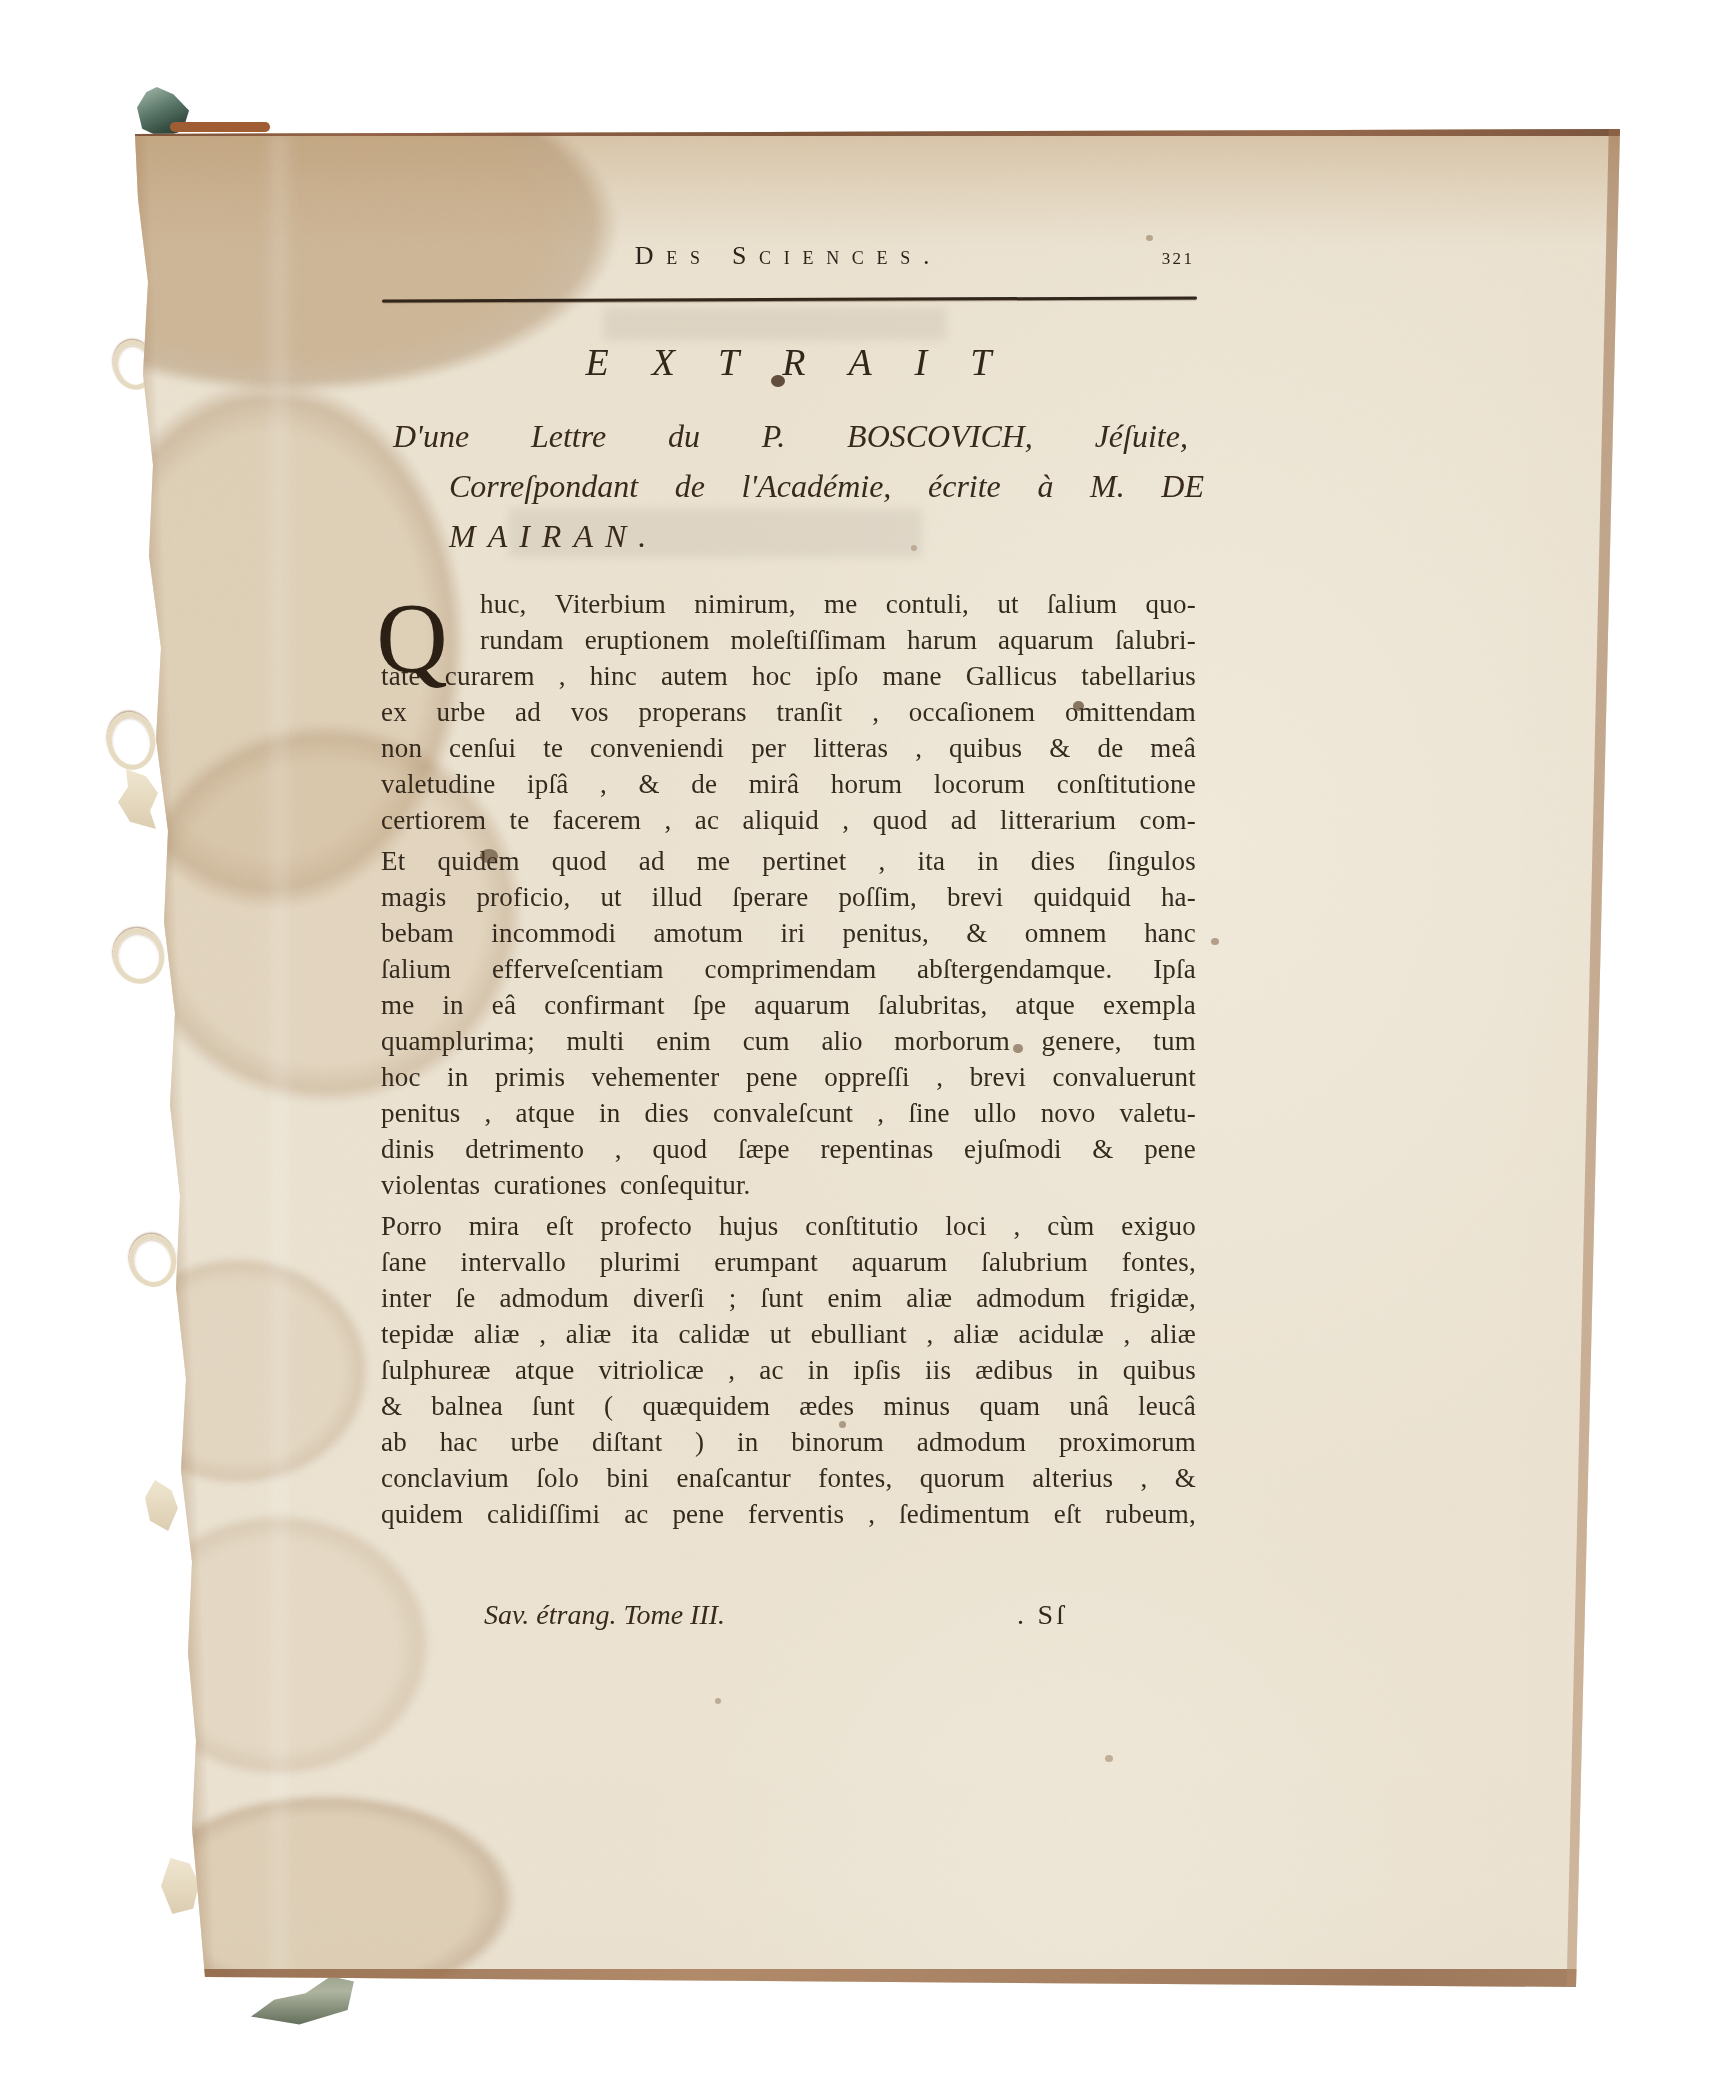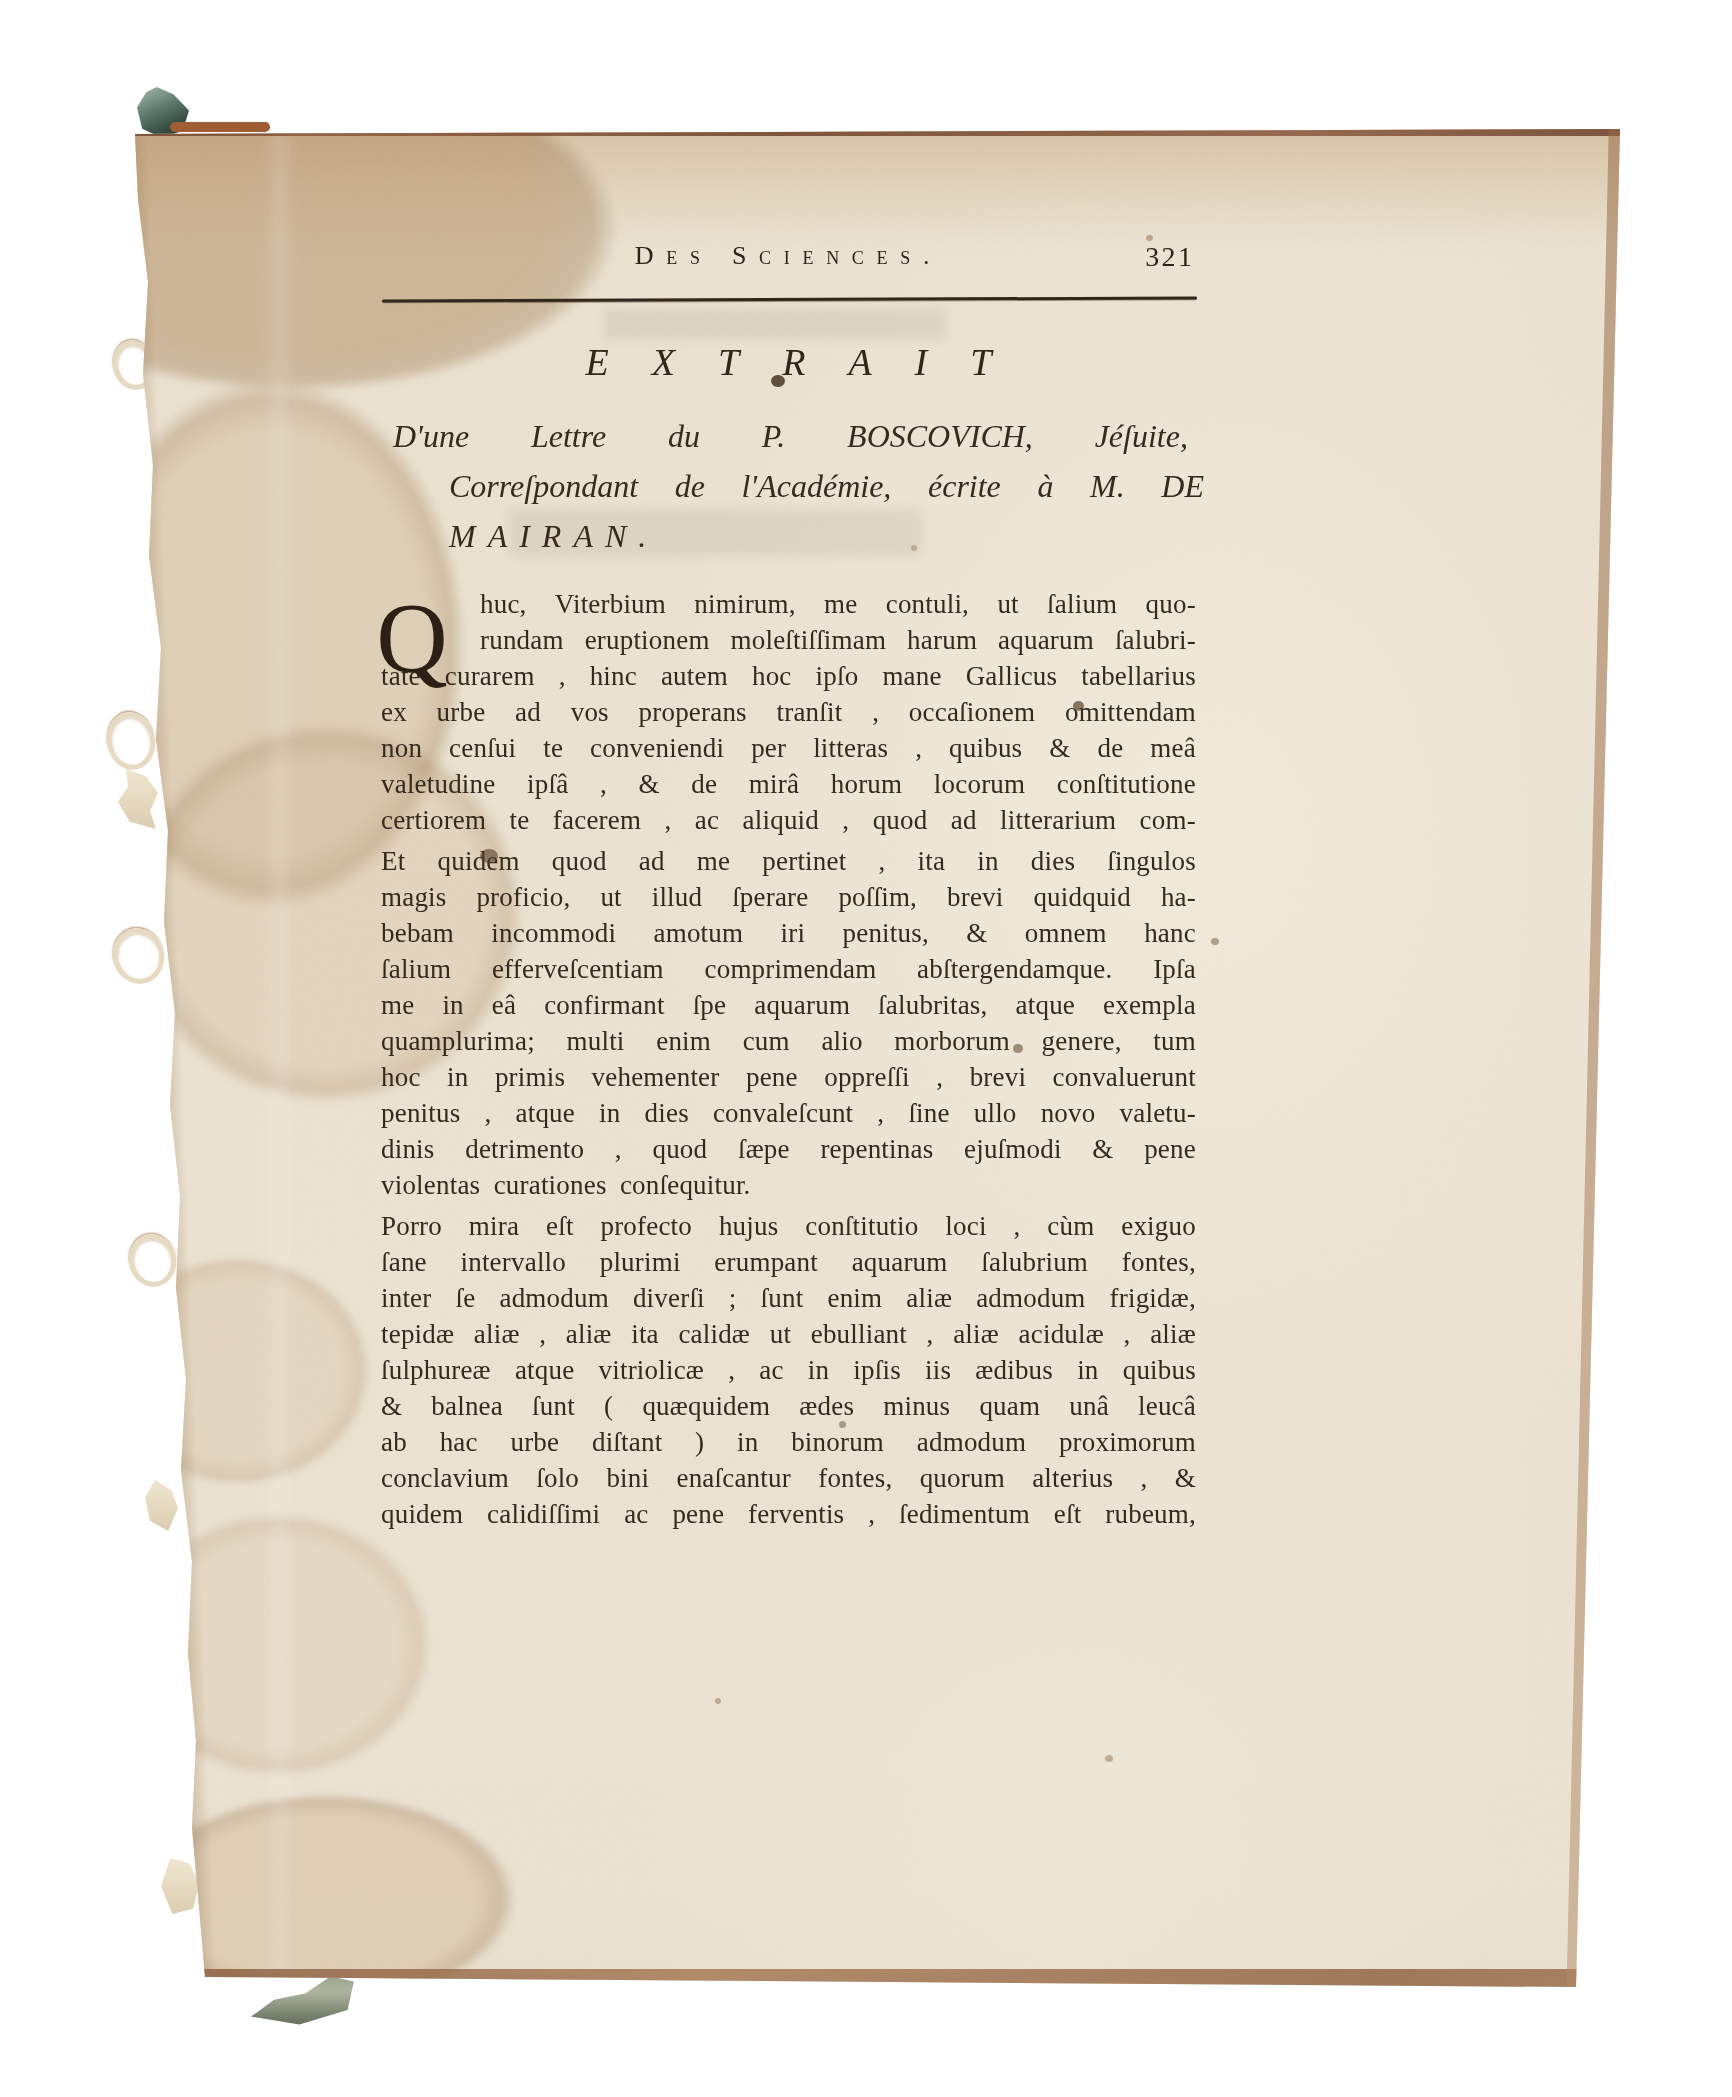--- a/index.html
+++ b/index.html
@@ -26,21 +26,21 @@
       148px 282px,138px 199px);}
   .stain{position:absolute;border-radius:50%;filter:blur(2.4px);pointer-events:none;}
   .edge{position:absolute;pointer-events:none;}
   .grain{position:absolute;inset:0;pointer-events:none;}
 
   
   .content{position:absolute;inset:0;color:#33281d;font-family:Liberation Serif, serif;}
   .runhead{position:absolute;top:241px;left:381px;width:815px;}
   .runhead .title{text-align:center;font-variant:small-caps;font-size:26px;
                   letter-spacing:12.7px;color:#2e231a;}
-  .runhead .num{position:absolute;right:1.6px;top:0;font-size:28px;letter-spacing:2.4px;color:#2e231a;margin-left:24px;}
+  .runhead .num{position:absolute;right:1.6px;top:8px;font-size:17px;letter-spacing:2.4px;color:#2e231a;margin-left:24px;}
   .rule{position:absolute;top:298px;left:382px;width:815px;height:3.2px;background:#33271c;
         border-radius:1.6px;transform:rotate(-0.22deg);box-shadow:0 0.8px 0.8px rgba(80,60,40,.5);}
   .extrait{position:absolute;top:340px;left:381px;width:815px;text-align:center;
            font-style:italic;font-size:38px;letter-spacing:43px;text-indent:43px;color:#33261a;}
   .subtitle{position:absolute;top:411px;left:393px;width:795px;font-style:italic;
             font-size:32px;color:#382a1d;}
   .subtitle .sline{height:50px;line-height:50px;white-space:nowrap;gap:20px;}
   .subtitle .ind{margin-left:56px;width:calc(100% - 40px);}
   .subtitle .caps{letter-spacing:12px;}
   [data-justify-words]{display:flex;justify-content:space-between;}
@@ -440,20 +440,24 @@
               <span>pene</span>
               <span>ferventis</span>
               <span>,</span>
               <span>ſedimentum</span>
               <span>eſt</span>
               <span>rubeum,</span>
             </div>
           </div>
         </div>
 
+      <div class="footer">
+        <div class="catch">Sav. étrang. Tome III.</div>
+        <div class="sig">. Sſ</div>
+      </div>
     </div>
 
     <div class="speck" style="left:771px;top:375px;width:13.5px;height:12px;background:#4a3423;opacity:.85;"></div>
     <div class="speck" style="left:480px;top:849px;width:17.5px;height:13.5px;background:#53402c;opacity:.6;"></div>
     <div class="speck" style="left:1073px;top:701px;width:11px;height:9.5px;background:#5a452e;opacity:.7;"></div>
     <div class="speck" style="left:1013px;top:1044px;width:9.5px;height:8.7px;background:#6b5238;opacity:.6;"></div>
     <div class="speck" style="left:1211px;top:938px;width:8px;height:7.2px;background:#77583a;opacity:.5;"></div>
     <div class="speck" style="left:1146px;top:235px;width:7.2px;height:6.4px;background:#8a6a49;opacity:.5;"></div>
     <div class="speck" style="left:911px;top:545px;width:6.4px;height:6.4px;background:#8a6a49;opacity:.4;"></div>
     <div class="speck" style="left:839px;top:1421px;width:7.2px;height:7.2px;background:#6b5238;opacity:.5;"></div>

